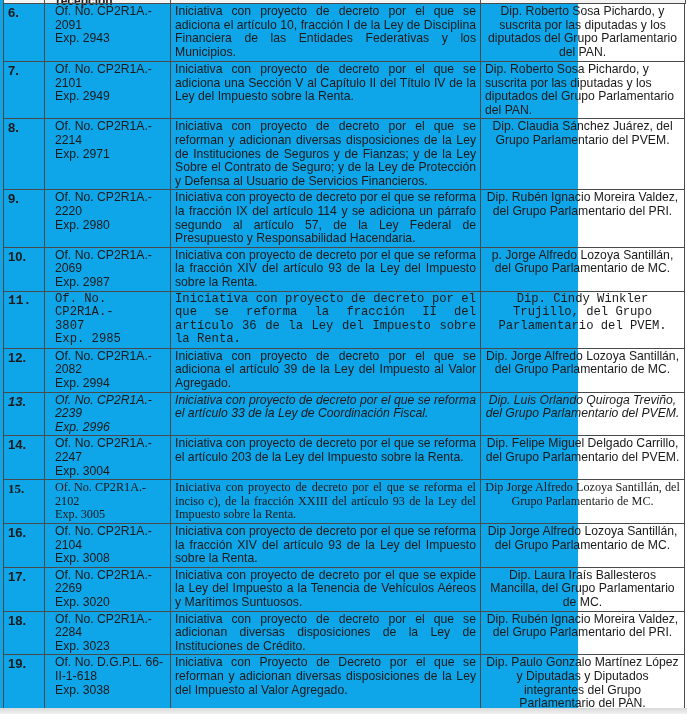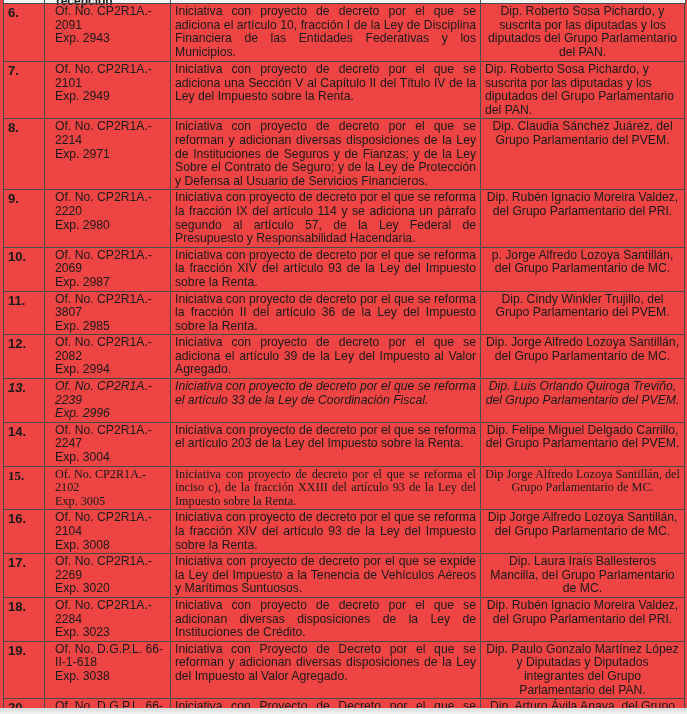--- a/index.html
+++ b/index.html
@@ -1,18 +1,18 @@
 <!DOCTYPE html>
 <html><head>
 <meta charset="utf-8">
 <style>
   html, body { margin: 0; padding: 0; background: #ffffff; }
   body { width: 687px; height: 714px; overflow: hidden; position: relative;
          font-family: "Liberation Sans", sans-serif; color: #1a1a1a; }
-  .sheet { position: absolute; left: 0; top: 0; width: 687px; height: 714px; background: #ef4444; }
+  .sheet { position: absolute; left: 0; top: 0; width: 578px; height: 714px; background: #0ea5e9; }
   .hdr-strip { position: absolute; left: 3px; top: -9px; width: 681px; height: 12px;
                border: 1px solid #555; border-top: none; background: #f4f4f4; }
   .hdr-strip .hcell { position: absolute; top: 0; height: 12px; border-right: 1px solid #555; }
   .hdr-text { position: absolute; left: 56px; top: -6px; font-weight: bold; font-size: 12px; color: #222; }
   table { position: absolute; left: 3px; top: 3px; border-collapse: collapse; width: 681px; table-layout: fixed; }
   td { border: 1px solid #4a4a4a; vertical-align: top; font-size: 12.2px; line-height: 13.6px; padding: 1px 4px 1px 4px; }
   td.num { font-weight: bold; font-size: 13px; padding-top: 2px; }
   td.ref { padding-left: 10px; }
   td.desc { text-align: justify; text-align-last: left; padding-right: 4px; }
   td.author { text-align: center; }
@@ -83,21 +83,21 @@
         <tr style="height: 39px;">
     <td class="num">10.</td>
     <td class="ref">
       <span>Of. No. CP2R1A.-</span>
       <span>2069</span>
       <span>Exp. 2987</span>
     </td>
     <td class="desc">Iniciativa con proyecto de decreto por el que se reforma la fracción XIV del artículo 93 de la Ley del Impuesto sobre la Renta.</td>
     <td class="author">p. Jorge Alfredo Lozoya Santillán, del Grupo Parlamentario de MC.</td>
   </tr>
-        <tr style="height: 38px;">
+        <tr style="height: 38px; font-family: Liberation Mono, monospace;">
     <td class="num">11.</td>
     <td class="ref">
       <span>Of. No. CP2R1A.-</span>
       <span>3807</span>
       <span>Exp. 2985</span>
     </td>
     <td class="desc">Iniciativa con proyecto de decreto por el que se reforma la fracción II del artículo 36 de la Ley del Impuesto sobre la Renta.</td>
     <td class="author">Dip. Cindy Winkler Trujillo, del Grupo Parlamentario del PVEM.</td>
   </tr>
         <tr style="height: 42px; margin-top: 36px;">

